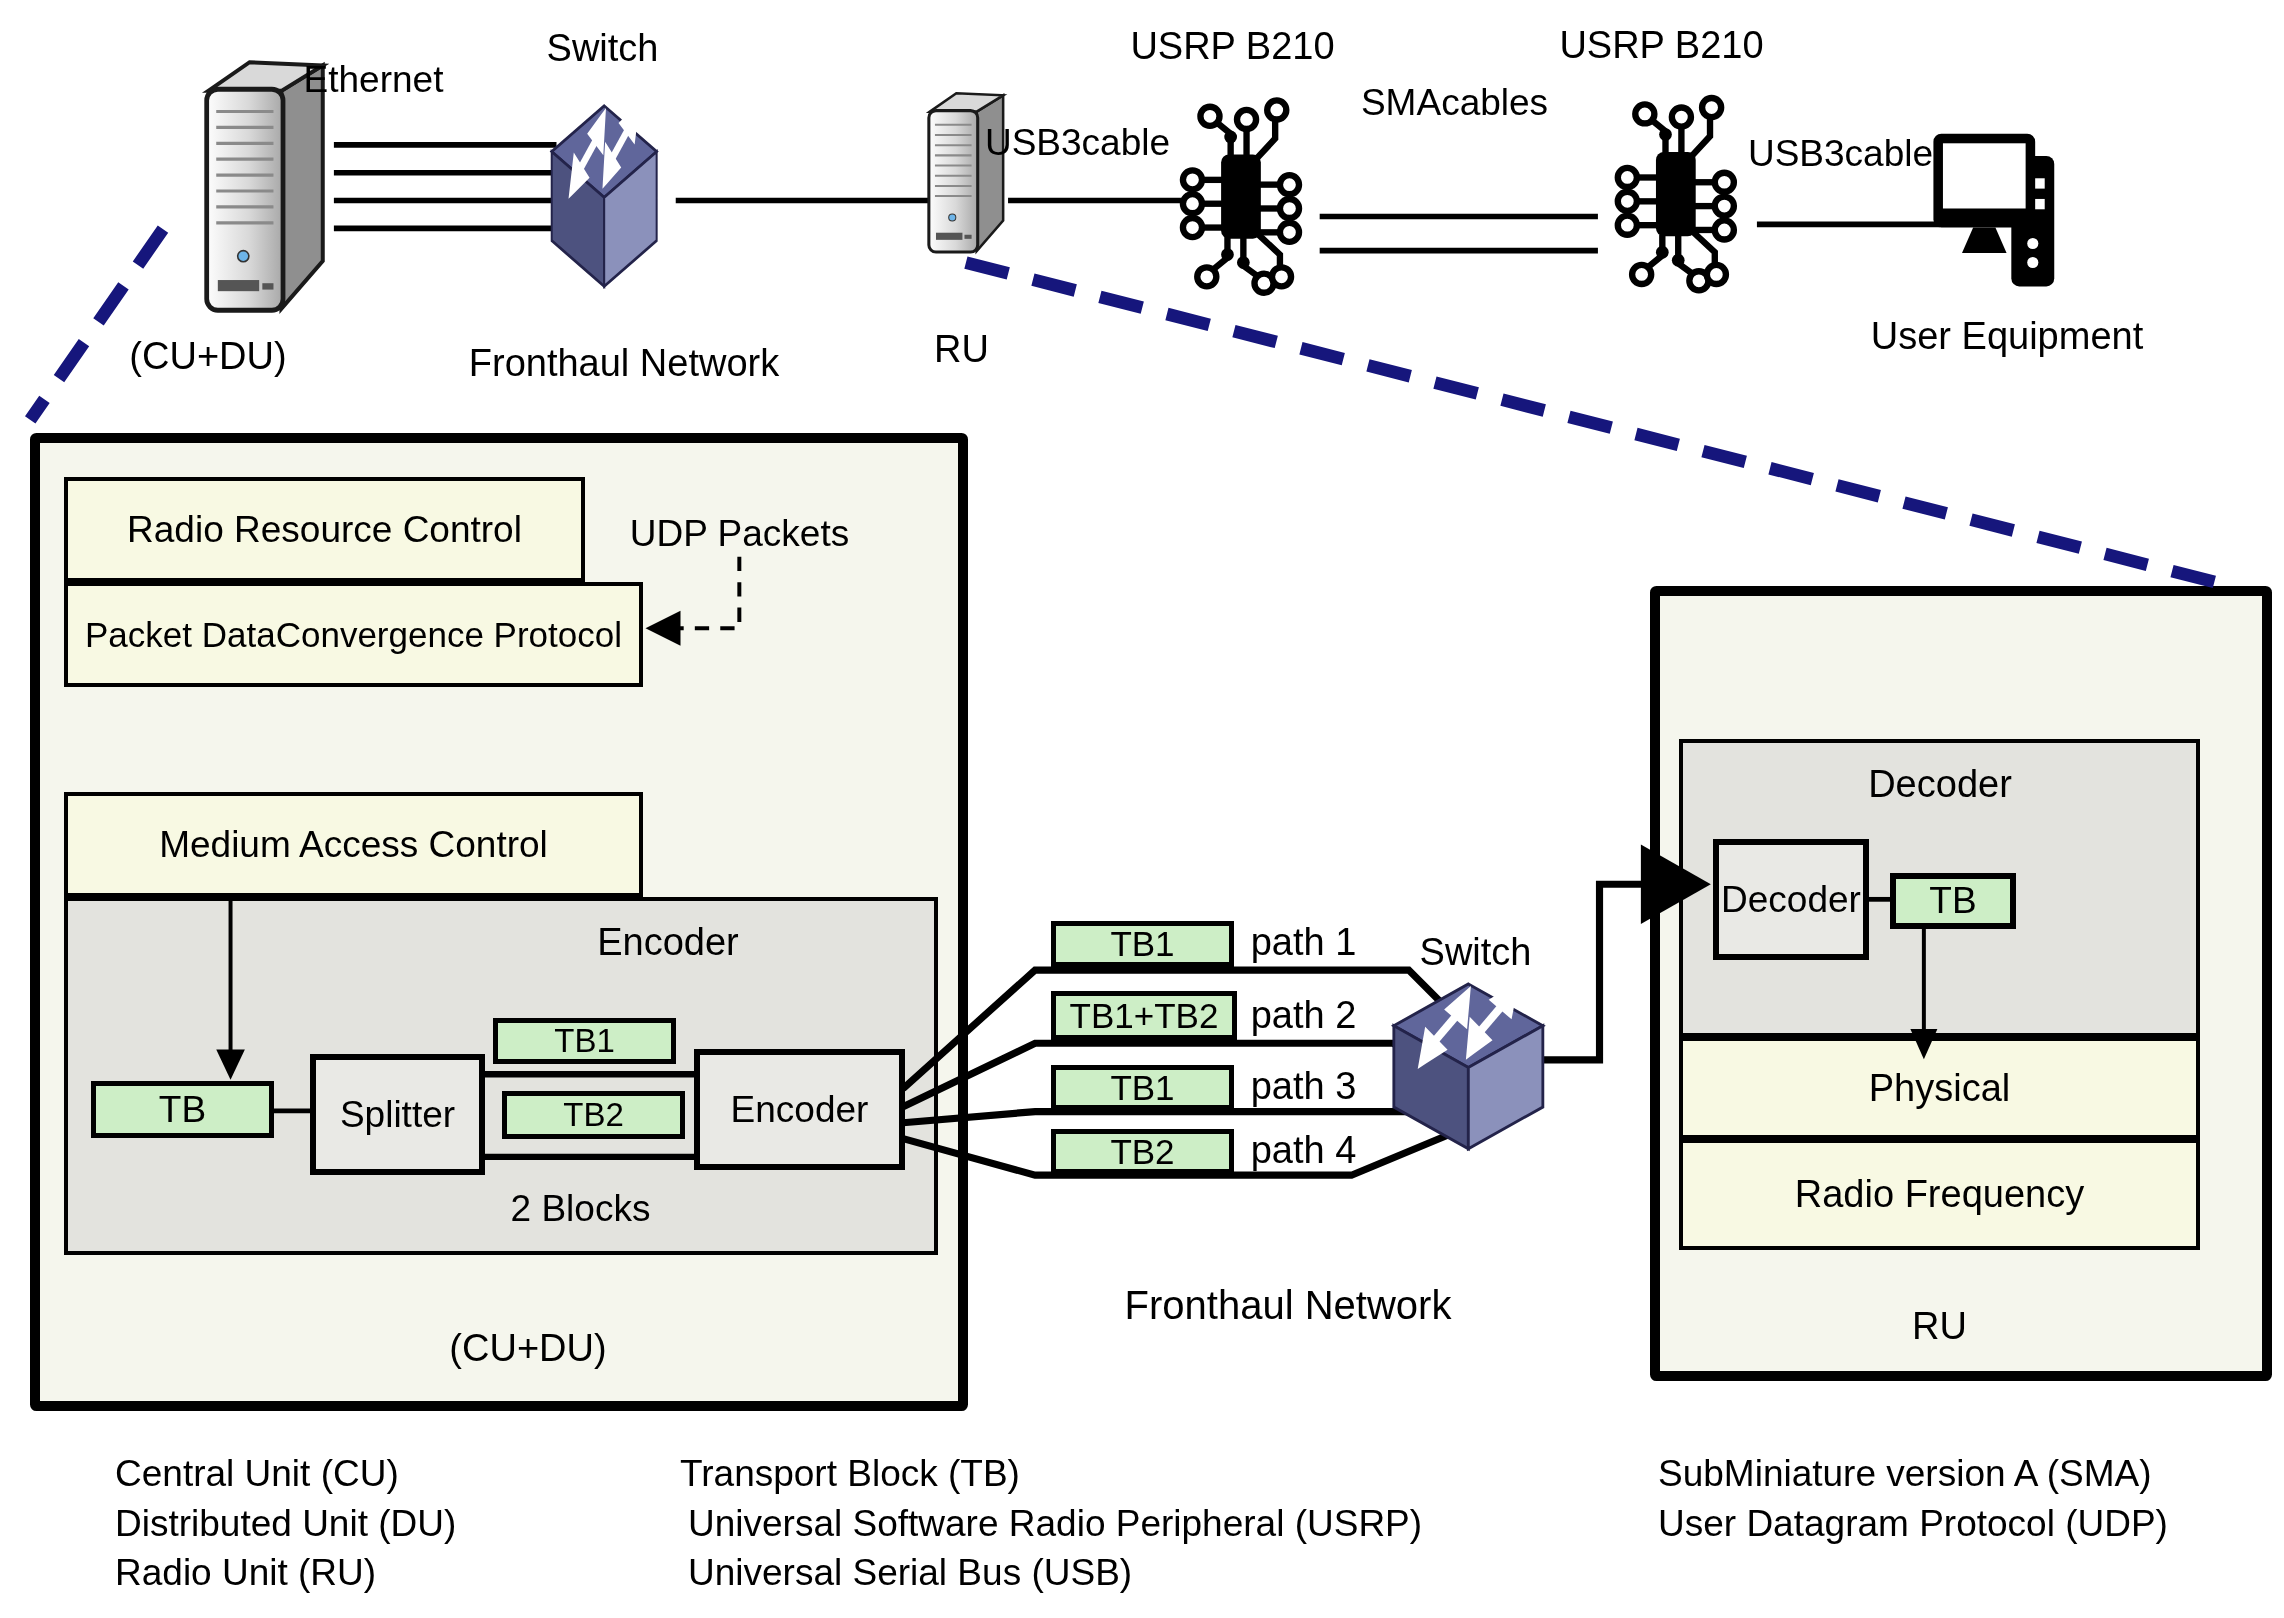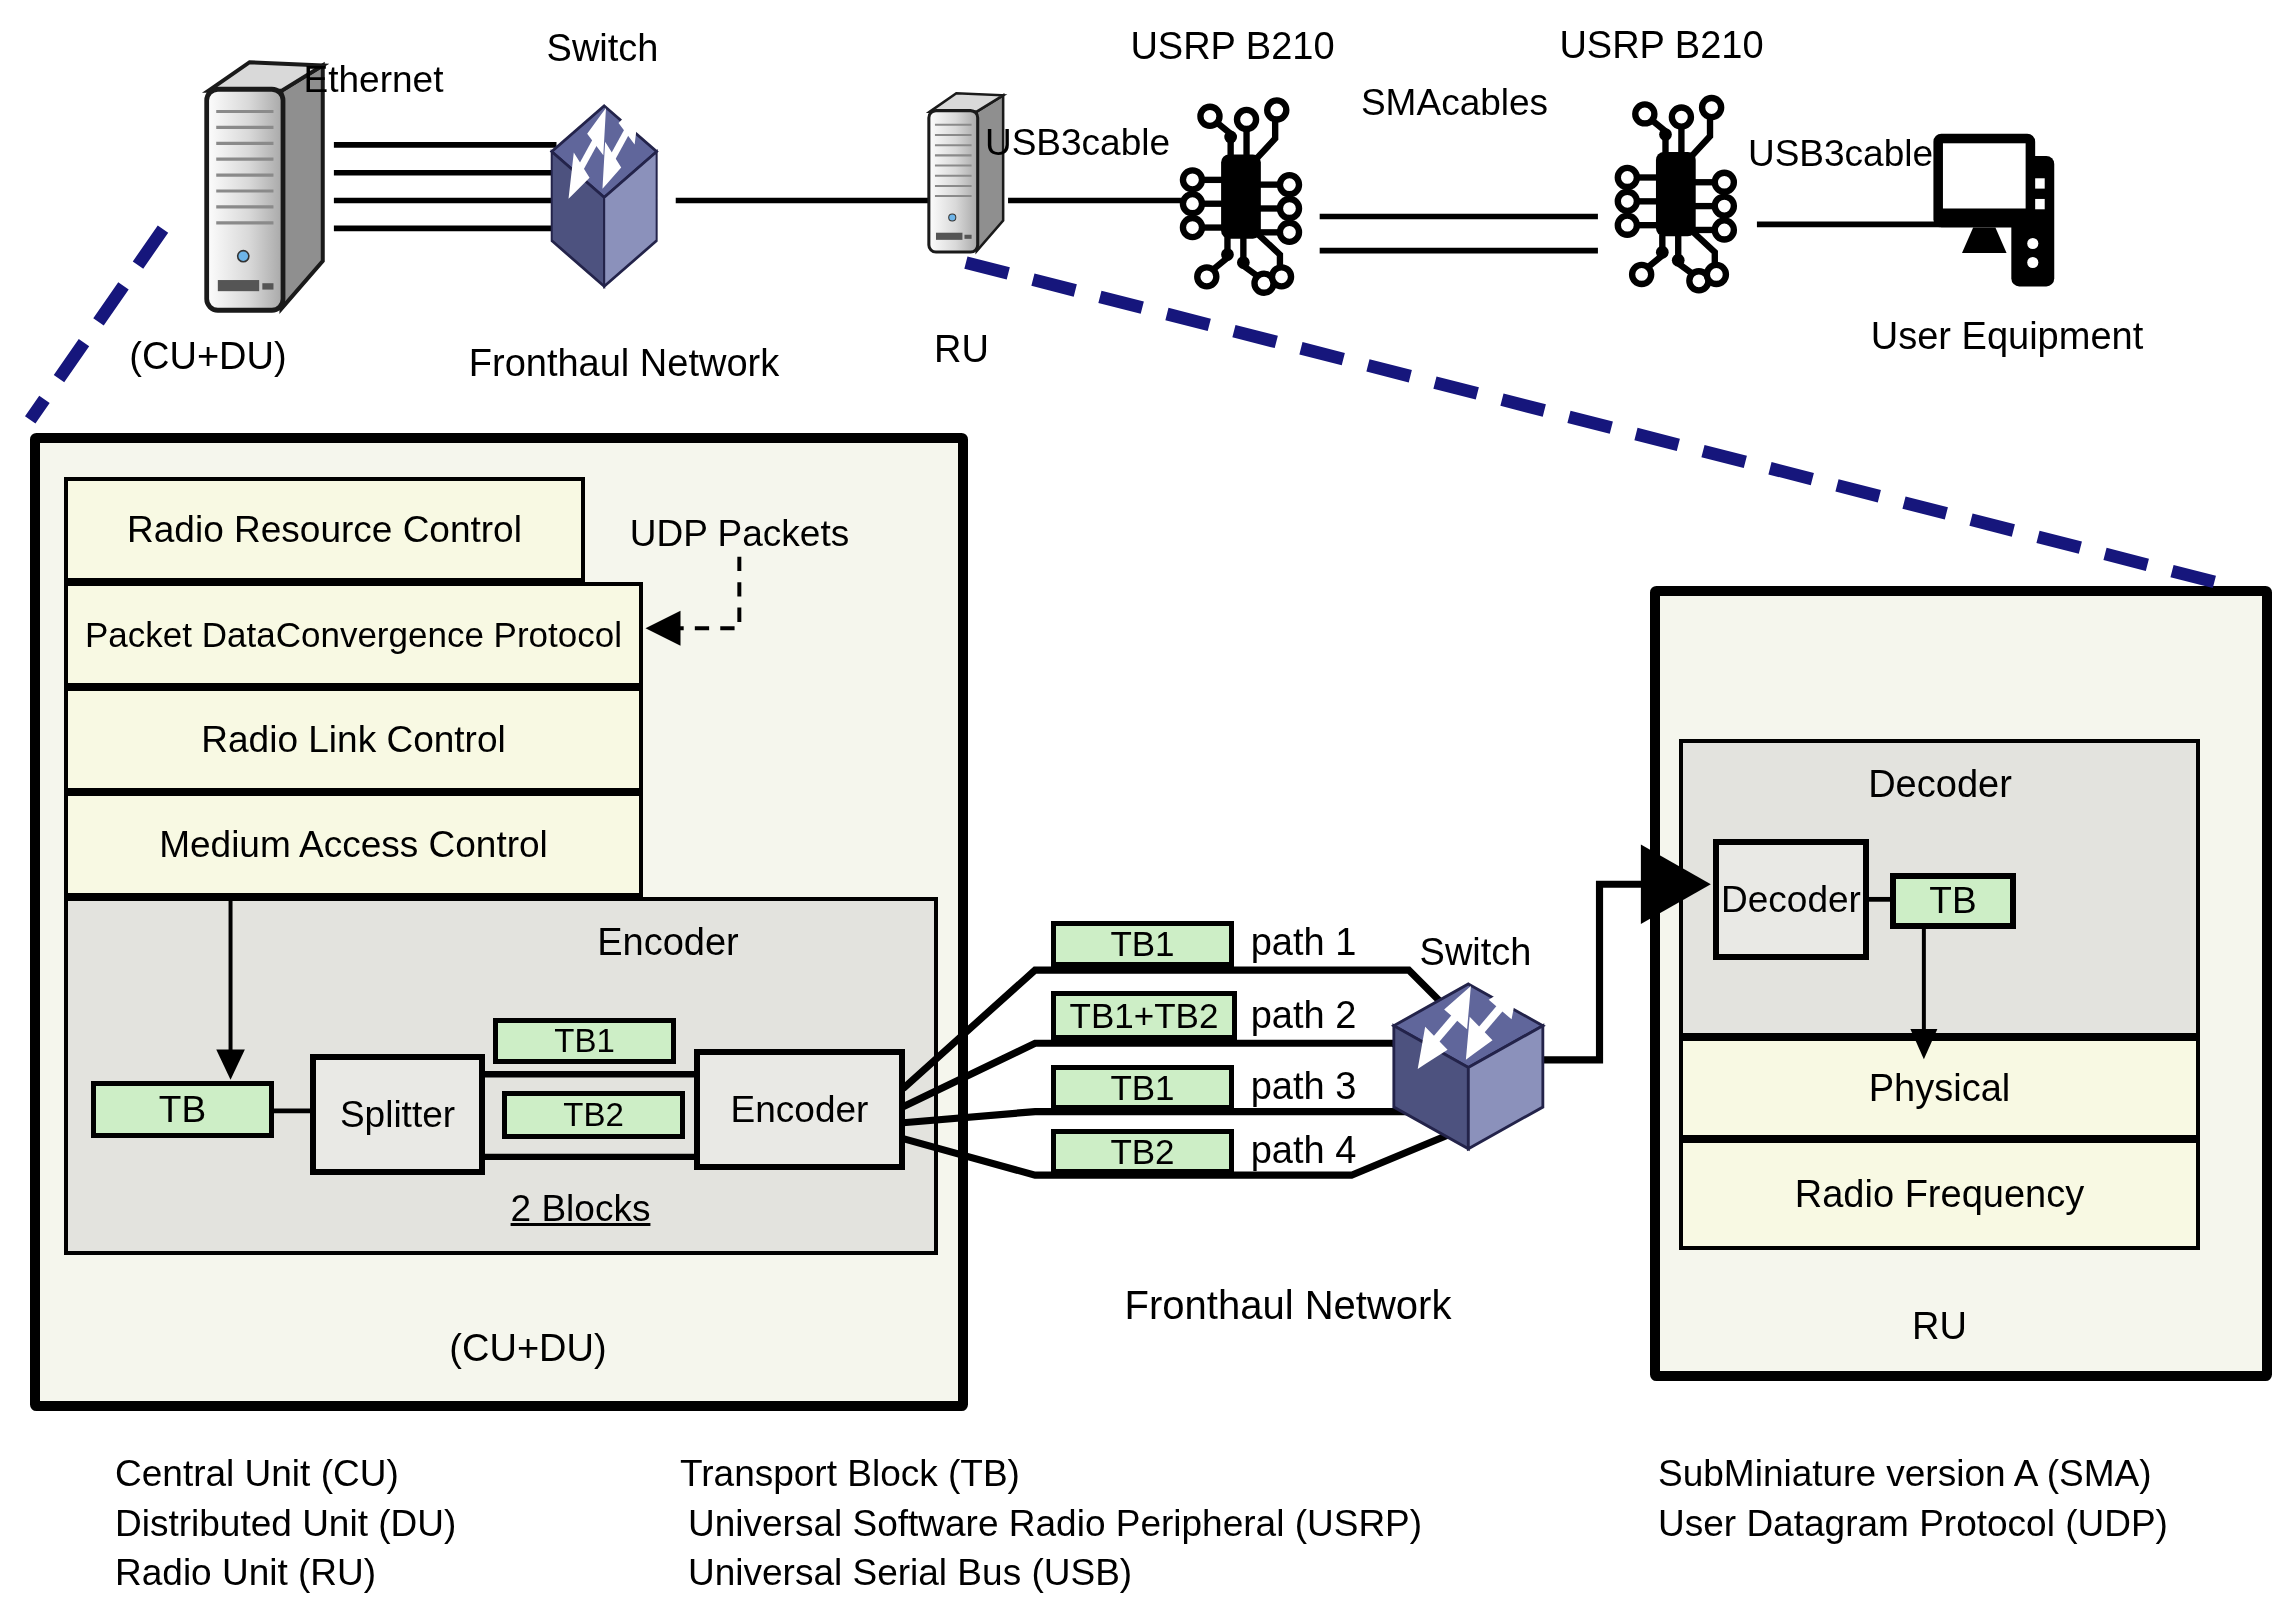--- a/index.html
+++ b/index.html
@@ -30,23 +30,20 @@
   <div class="outerbox" style="left:30px; top:433px; width:938px; height:978px;"></div>
   <div class="outerbox" style="left:1650px; top:586px; width:622px; height:795px;"></div>
 
   <div class="box f46" style="left:64px; top:477px; width:521px; height:105px;">
     <span>Radio Resource Control</span>
   </div>
   <div class="box f44 two-line" style="left:64px; top:582px; width:579px; height:105px;">
     <div>Packet Data</div>
     <div>Convergence Protocol</div>
   </div>
-  <div class="box f46" style="left:64px; top:687px; width:579px; height:105px;">
-    <span>Radio Link Control</span>
-  </div>
   <div class="box f46" style="left:64px; top:792px; width:579px; height:105px;">
     <span>Medium Access Control</span>
   </div>
   <div class="lbl f46" style="left:628px; top:513px; width:223px; height:43px;">UDP Packets</div>
 
   <div class="box graypanel" style="left:64px; top:897px; width:874px; height:358px;"></div>
   <div class="lbl f48" style="left:549px; top:921px; width:238px; height:43px;">Encoder</div>
   <div class="box greenbox f46" style="left:91px; top:1081px; width:183px; height:57px;">
     <span>TB</span>
   </div>
@@ -55,21 +52,21 @@
   </div>
   <div class="box greenbox f42" style="left:493px; top:1018px; width:183px; height:46px;">
     <span>TB1</span>
   </div>
   <div class="box greenbox f42" style="left:502px; top:1091px; width:183px; height:48px;">
     <span>TB2</span>
   </div>
   <div class="box innerbox f46" style="left:694px; top:1049px; width:211px; height:121px;">
     <span>Encoder</span>
   </div>
-  <div class="lbl f46" style="left:477px; top:1189px; width:207px; height:41px;text-decoration:underline;">2 Blocks</div>
+  <div class="lbl f46" style="left:477px; top:1189px; width:207px; height:41px;">2 Blocks</div>
   <div class="lbl f48" style="left:409px; top:1326px; width:238px; height:45px;">(CU+DU)</div>
 
   <div class="box greenbox f44" style="left:1051px; top:921px; width:183px; height:46px;">
     <span>TB1</span>
   </div>
   <div class="box greenbox f44" style="left:1051px; top:991px; width:186px; height:49px;">
     <span>TB1+TB2</span>
   </div>
   <div class="box greenbox f44" style="left:1051px; top:1065px; width:183px; height:45px;">
     <span>TB1</span>

